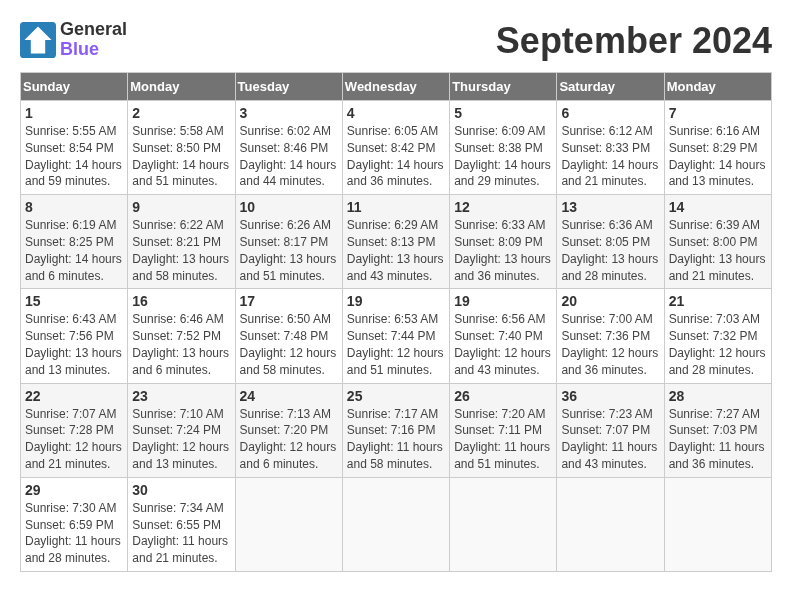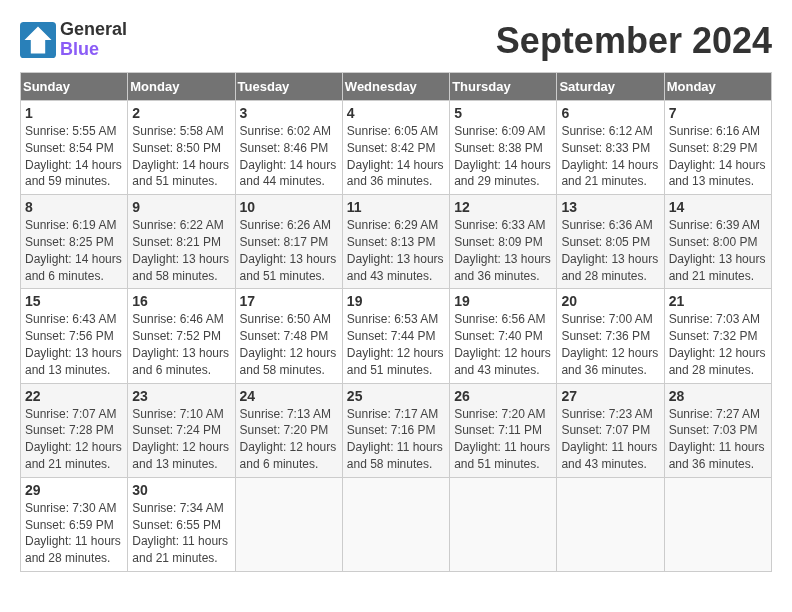--- a/index.html
+++ b/index.html
@@ -217,21 +217,21 @@
         </td>
         <td>
           <div class="day-num">25</div>
           <div class="day-info">Sunrise: 7:17 AM<br>Sunset: 7:16 PM<br>Daylight: 11 hours and 58 minutes.</div>
         </td>
         <td>
           <div class="day-num">26</div>
           <div class="day-info">Sunrise: 7:20 AM<br>Sunset: 7:11 PM<br>Daylight: 11 hours and 51 minutes.</div>
         </td>
         <td>
-          <div class="day-num">27</div>
+          <div class="day-num">36</div>
           <div class="day-info">Sunrise: 7:23 AM<br>Sunset: 7:07 PM<br>Daylight: 11 hours and 43 minutes.</div>
         </td>
         <td>
           <div class="day-num">28</div>
           <div class="day-info">Sunrise: 7:27 AM<br>Sunset: 7:03 PM<br>Daylight: 11 hours and 36 minutes.</div>
         </td>
       </tr>
       <tr>
         <td>
           <div class="day-num">29</div>

